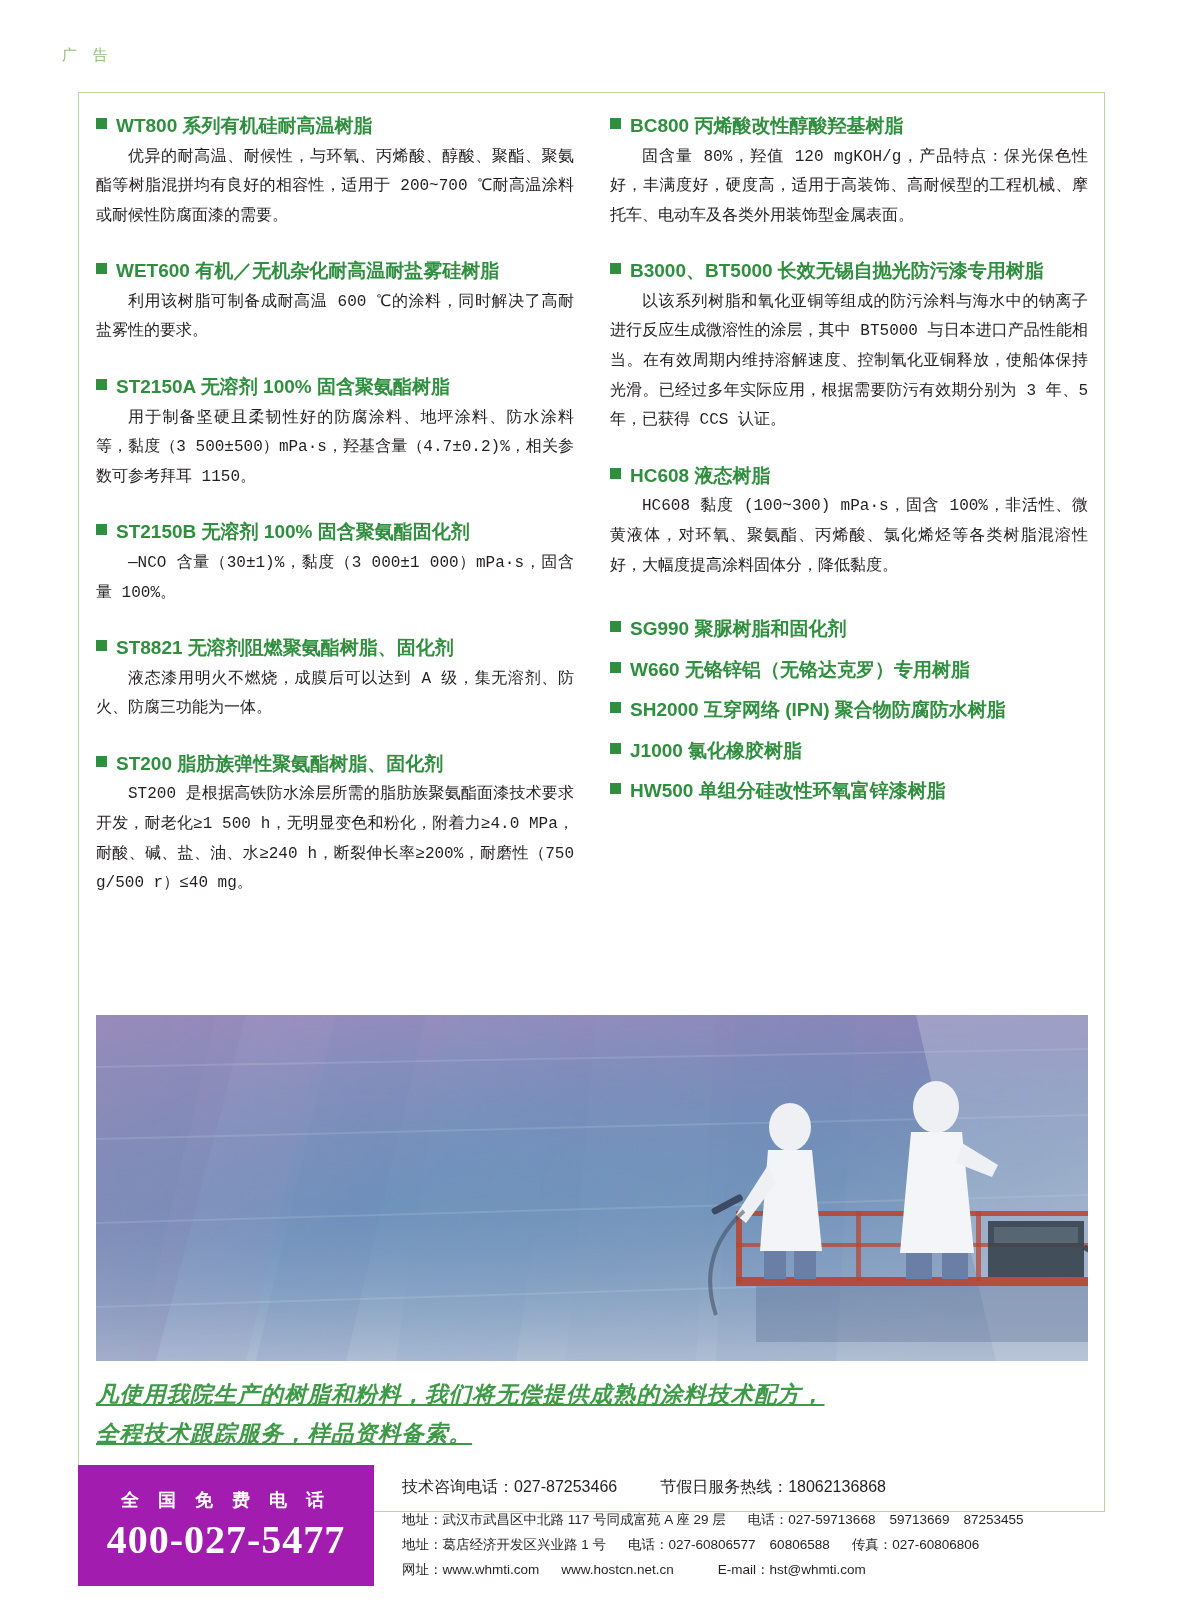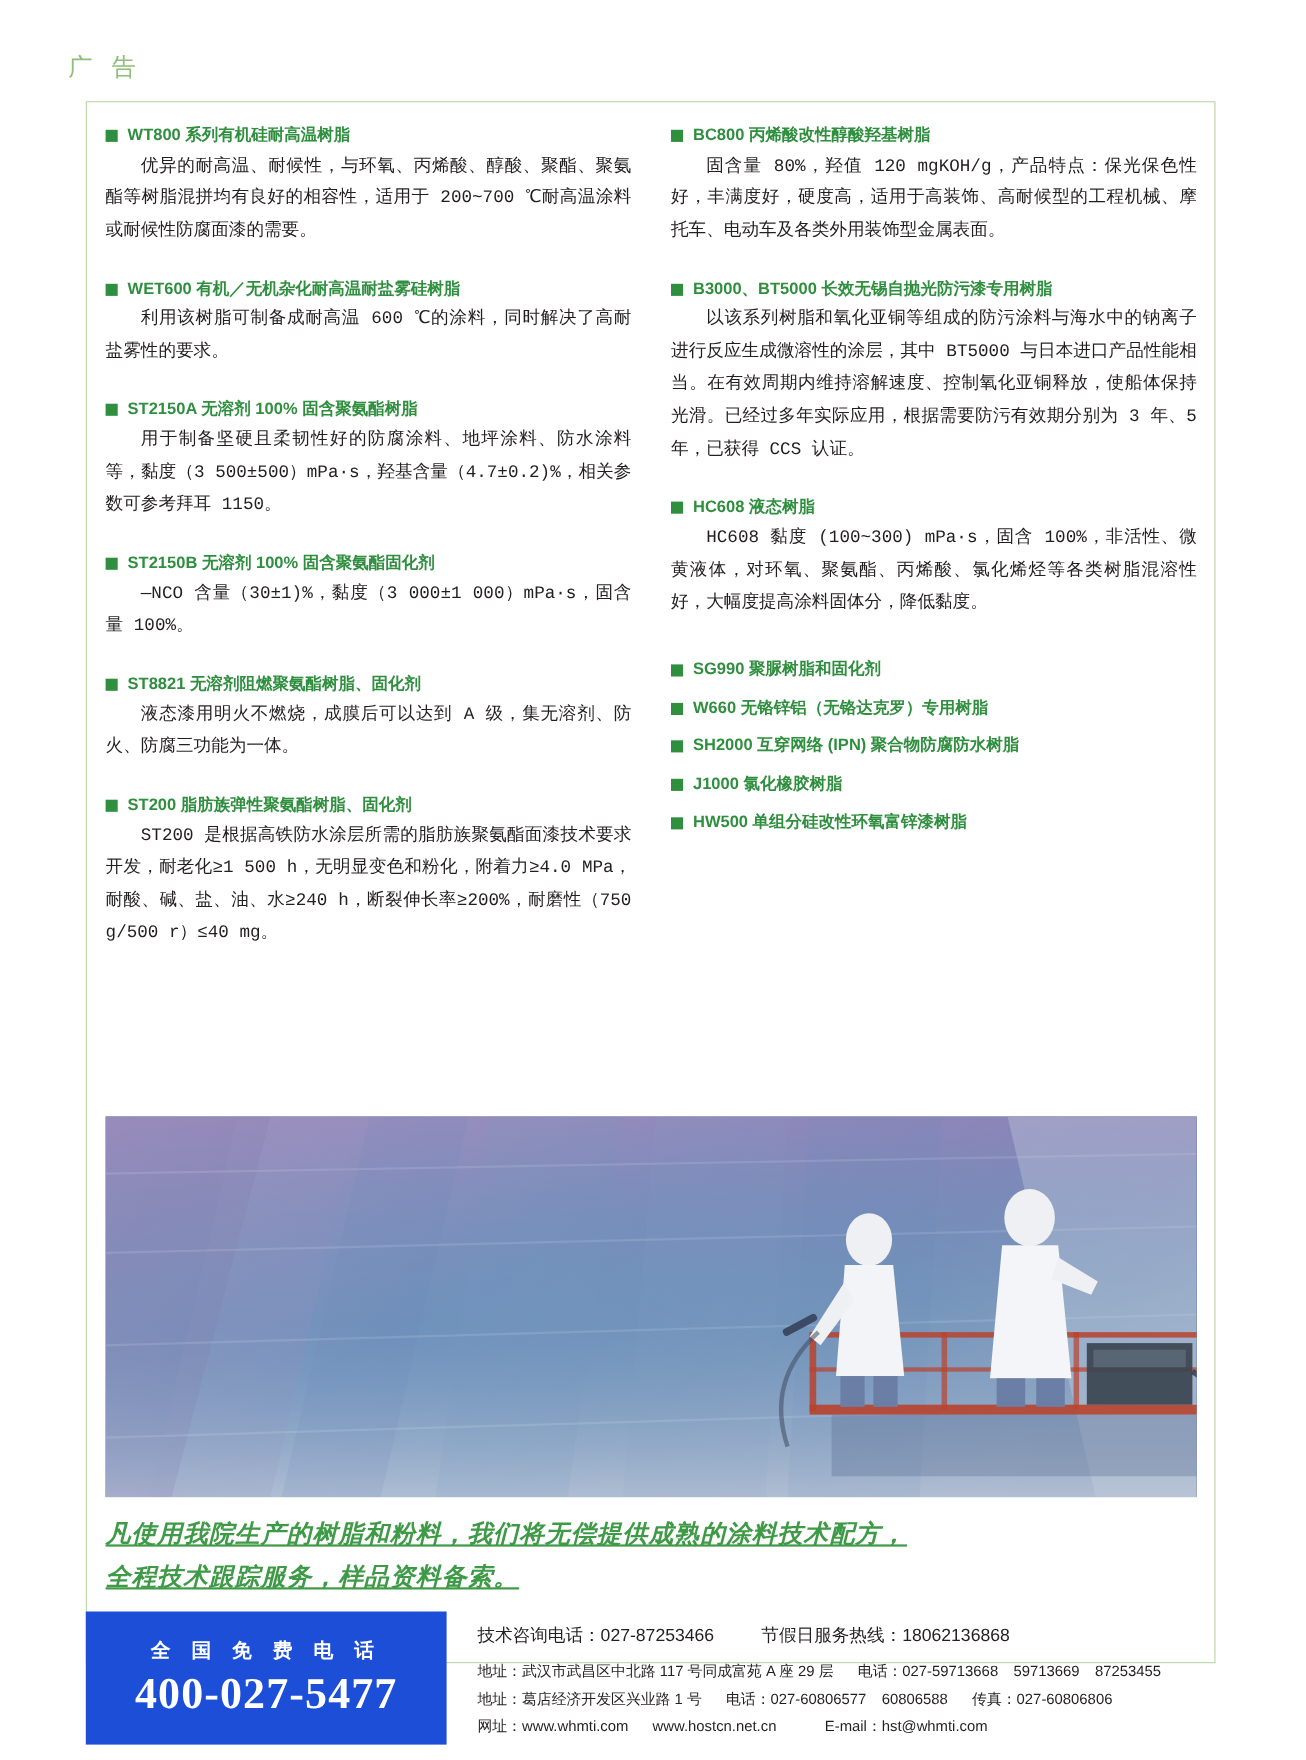--- a/index.html
+++ b/index.html
@@ -18,21 +18,21 @@
   .page {
     position: absolute;
     left: 0; top: 0;
     width: 1187px;
     height: 1600px;
   }
   .ad-label {
     position: absolute;
     left: 62px;
     top: 46px;
-    font-size: 22px;
+    font-size: 15px;
     letter-spacing: 6px;
     color: #8fbf7a;
     font-family: "Liberation Serif", serif;
   }
   .frame {
     position: absolute;
     left: 78px;
     top: 92px;
     width: 1027px;
     height: 1420px;
@@ -46,21 +46,21 @@
     top: 112px;
     width: 992px;
     display: flex;
     gap: 36px;
   }
   .col {
     width: 478px;
   }
   .block { margin-bottom: 26px; }
   .head {
-    font-size: 15px;
+    font-size: 19px;
     font-weight: bold;
     color: #2f8f3f;
     line-height: 1.45;
     display: flex;
     align-items: flex-start;
     gap: 9px;
     font-family: "Liberation Sans", sans-serif;
   }
   .bullet {
     display: inline-block;
@@ -116,22 +116,22 @@
   
   .footer {
     position: absolute;
     left: 78px;
     top: 1465px;
     width: 1027px;
     height: 121px;
     display: flex;
   }
   .footer-left {
-    width: 328px;
-    background: #1d4ed8;
+    width: 296px;
+    background: #a21caf;
     color: #ffffff;
     display: flex;
     flex-direction: column;
     align-items: center;
     justify-content: center;
   }
   .footer-left .fl-title {
     font-size: 18px;
     letter-spacing: 7px;
     font-weight: bold;

